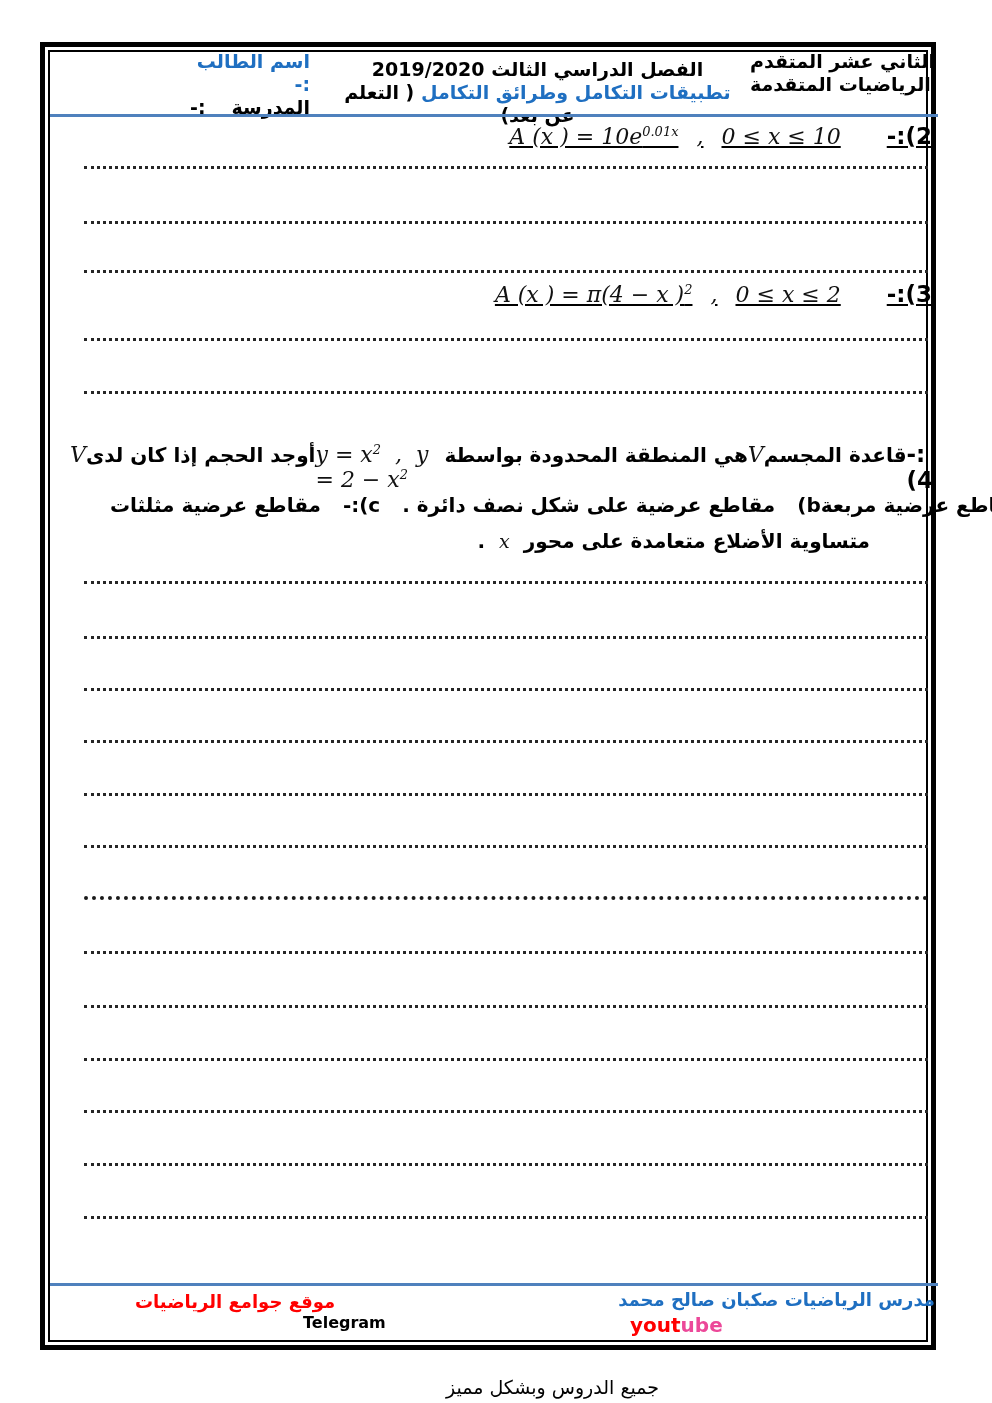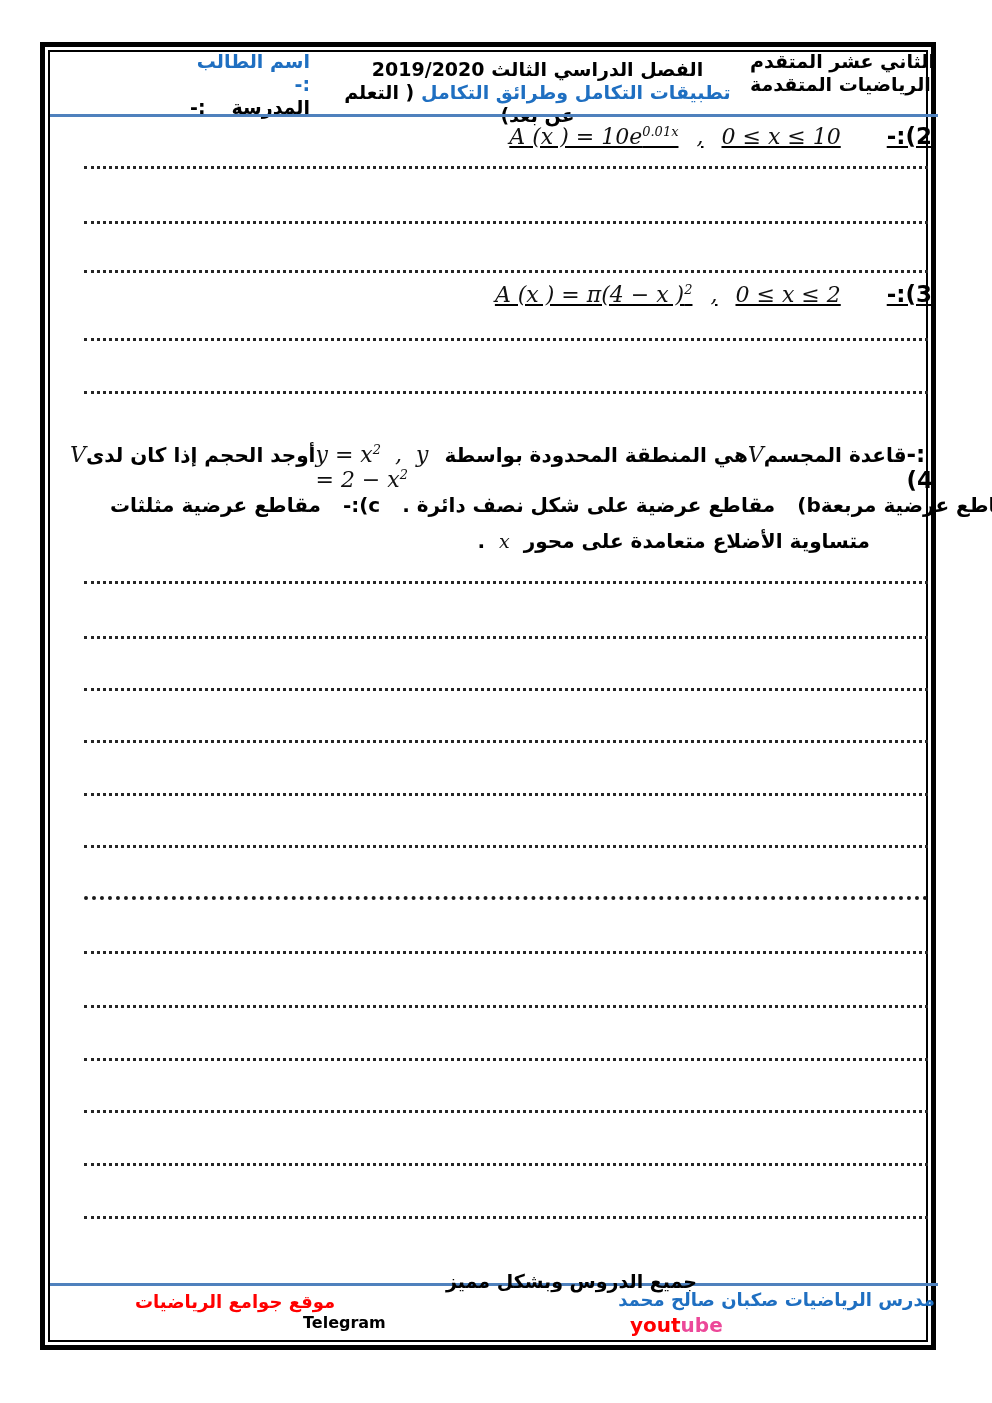--- a/index.html
+++ b/index.html
@@ -45,21 +45,21 @@
   .q4l3 { position:absolute; right:122px; top:529px;
           display:flex; gap:14px; align-items:baseline; }
   .mthsmall { font-family:"DejaVu Serif", serif; font-style:italic; font-size:19px; color:#111; }
 
   
   .ft-blue { position:absolute; right:57px; top:1289px; font-weight:bold; font-size:18px;
              color:#1f6fc1; direction:rtl; }
   .ft-red  { position:absolute; left:135px; top:1291px; font-weight:bold; font-size:18px;
              color:#ff0000; direction:rtl; }
   .ft-telegram { position:absolute; left:303px; top:1313px; font-weight:bold; font-size:16px; color:#000; }
-  .ft-arabic   { position:absolute; left:446px; top:1270px; font-weight:bold; font-size:19px;
+  .ft-arabic   { position:absolute; left:446px; top:1376px; font-weight:normal; font-size:19px;
                  color:#000; direction:rtl; }
   .ft-youtube  { position:absolute; left:630px; top:1313px; font-weight:bold; font-size:20px; direction:ltr; }
   .yt-red   { color:#ff0000; }
   .yt-black { color:#ec4899; }
 </style>
 </head>
 <body>
 
 <div class="page">
 

